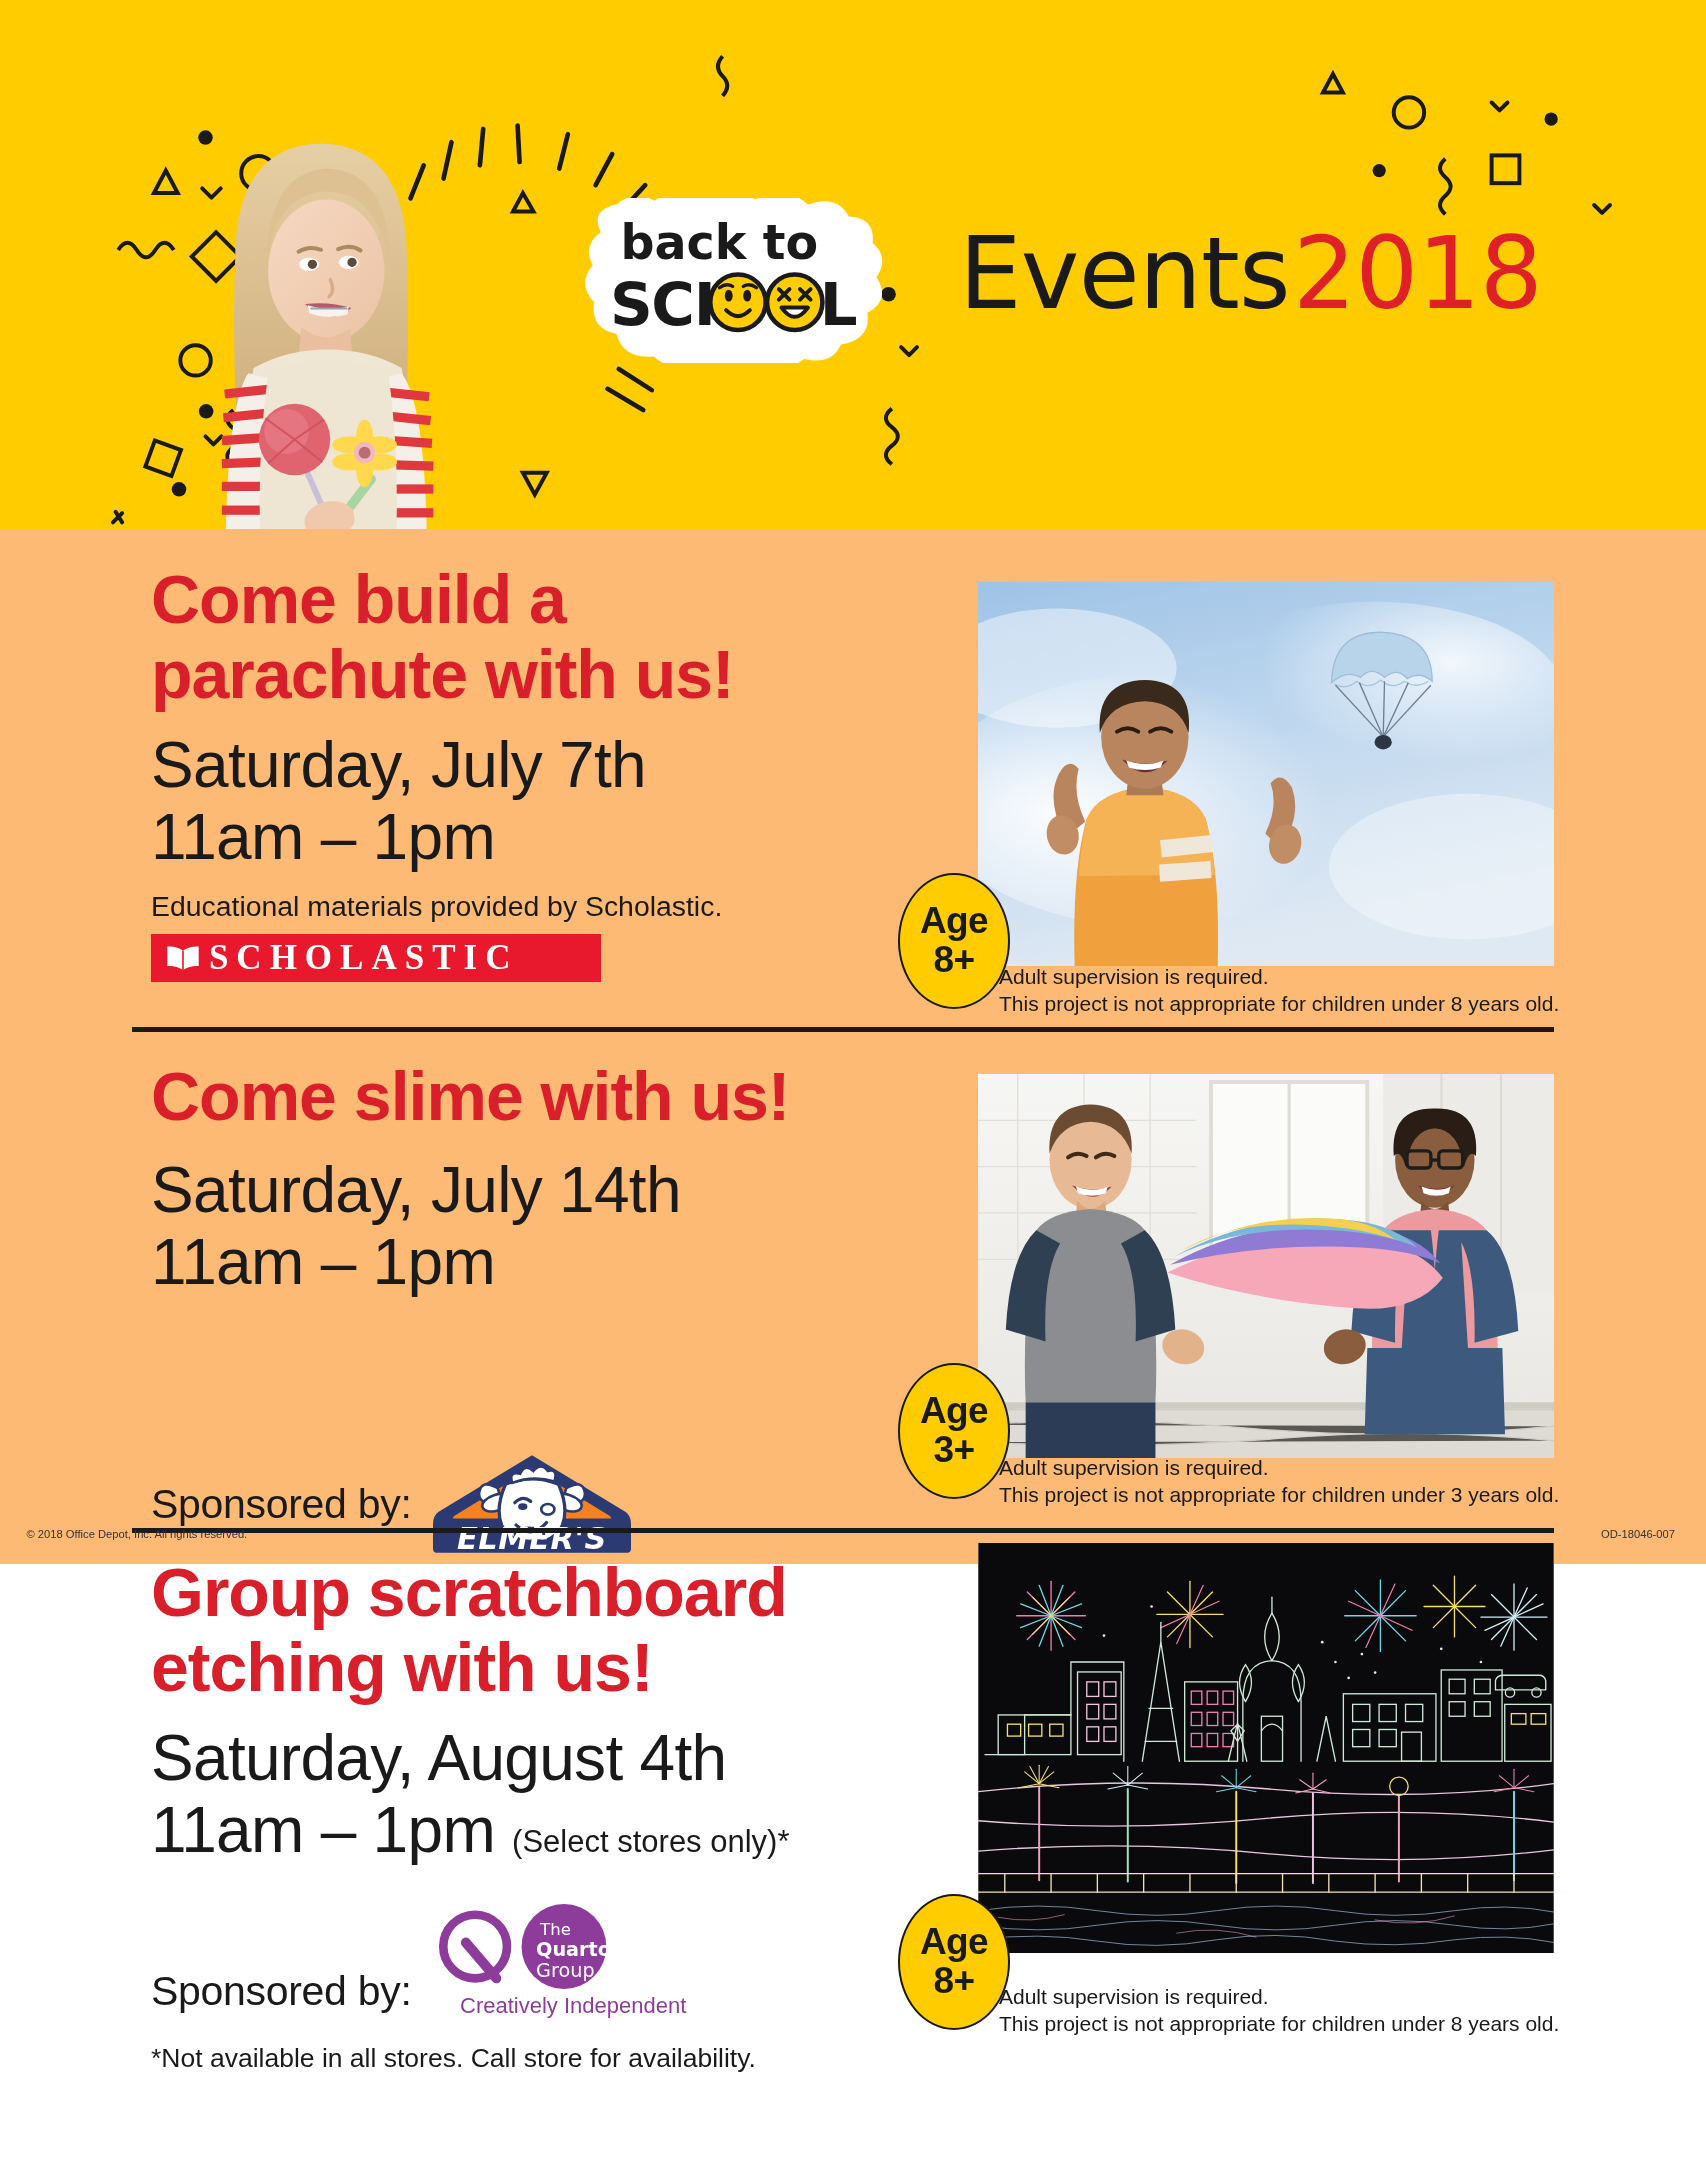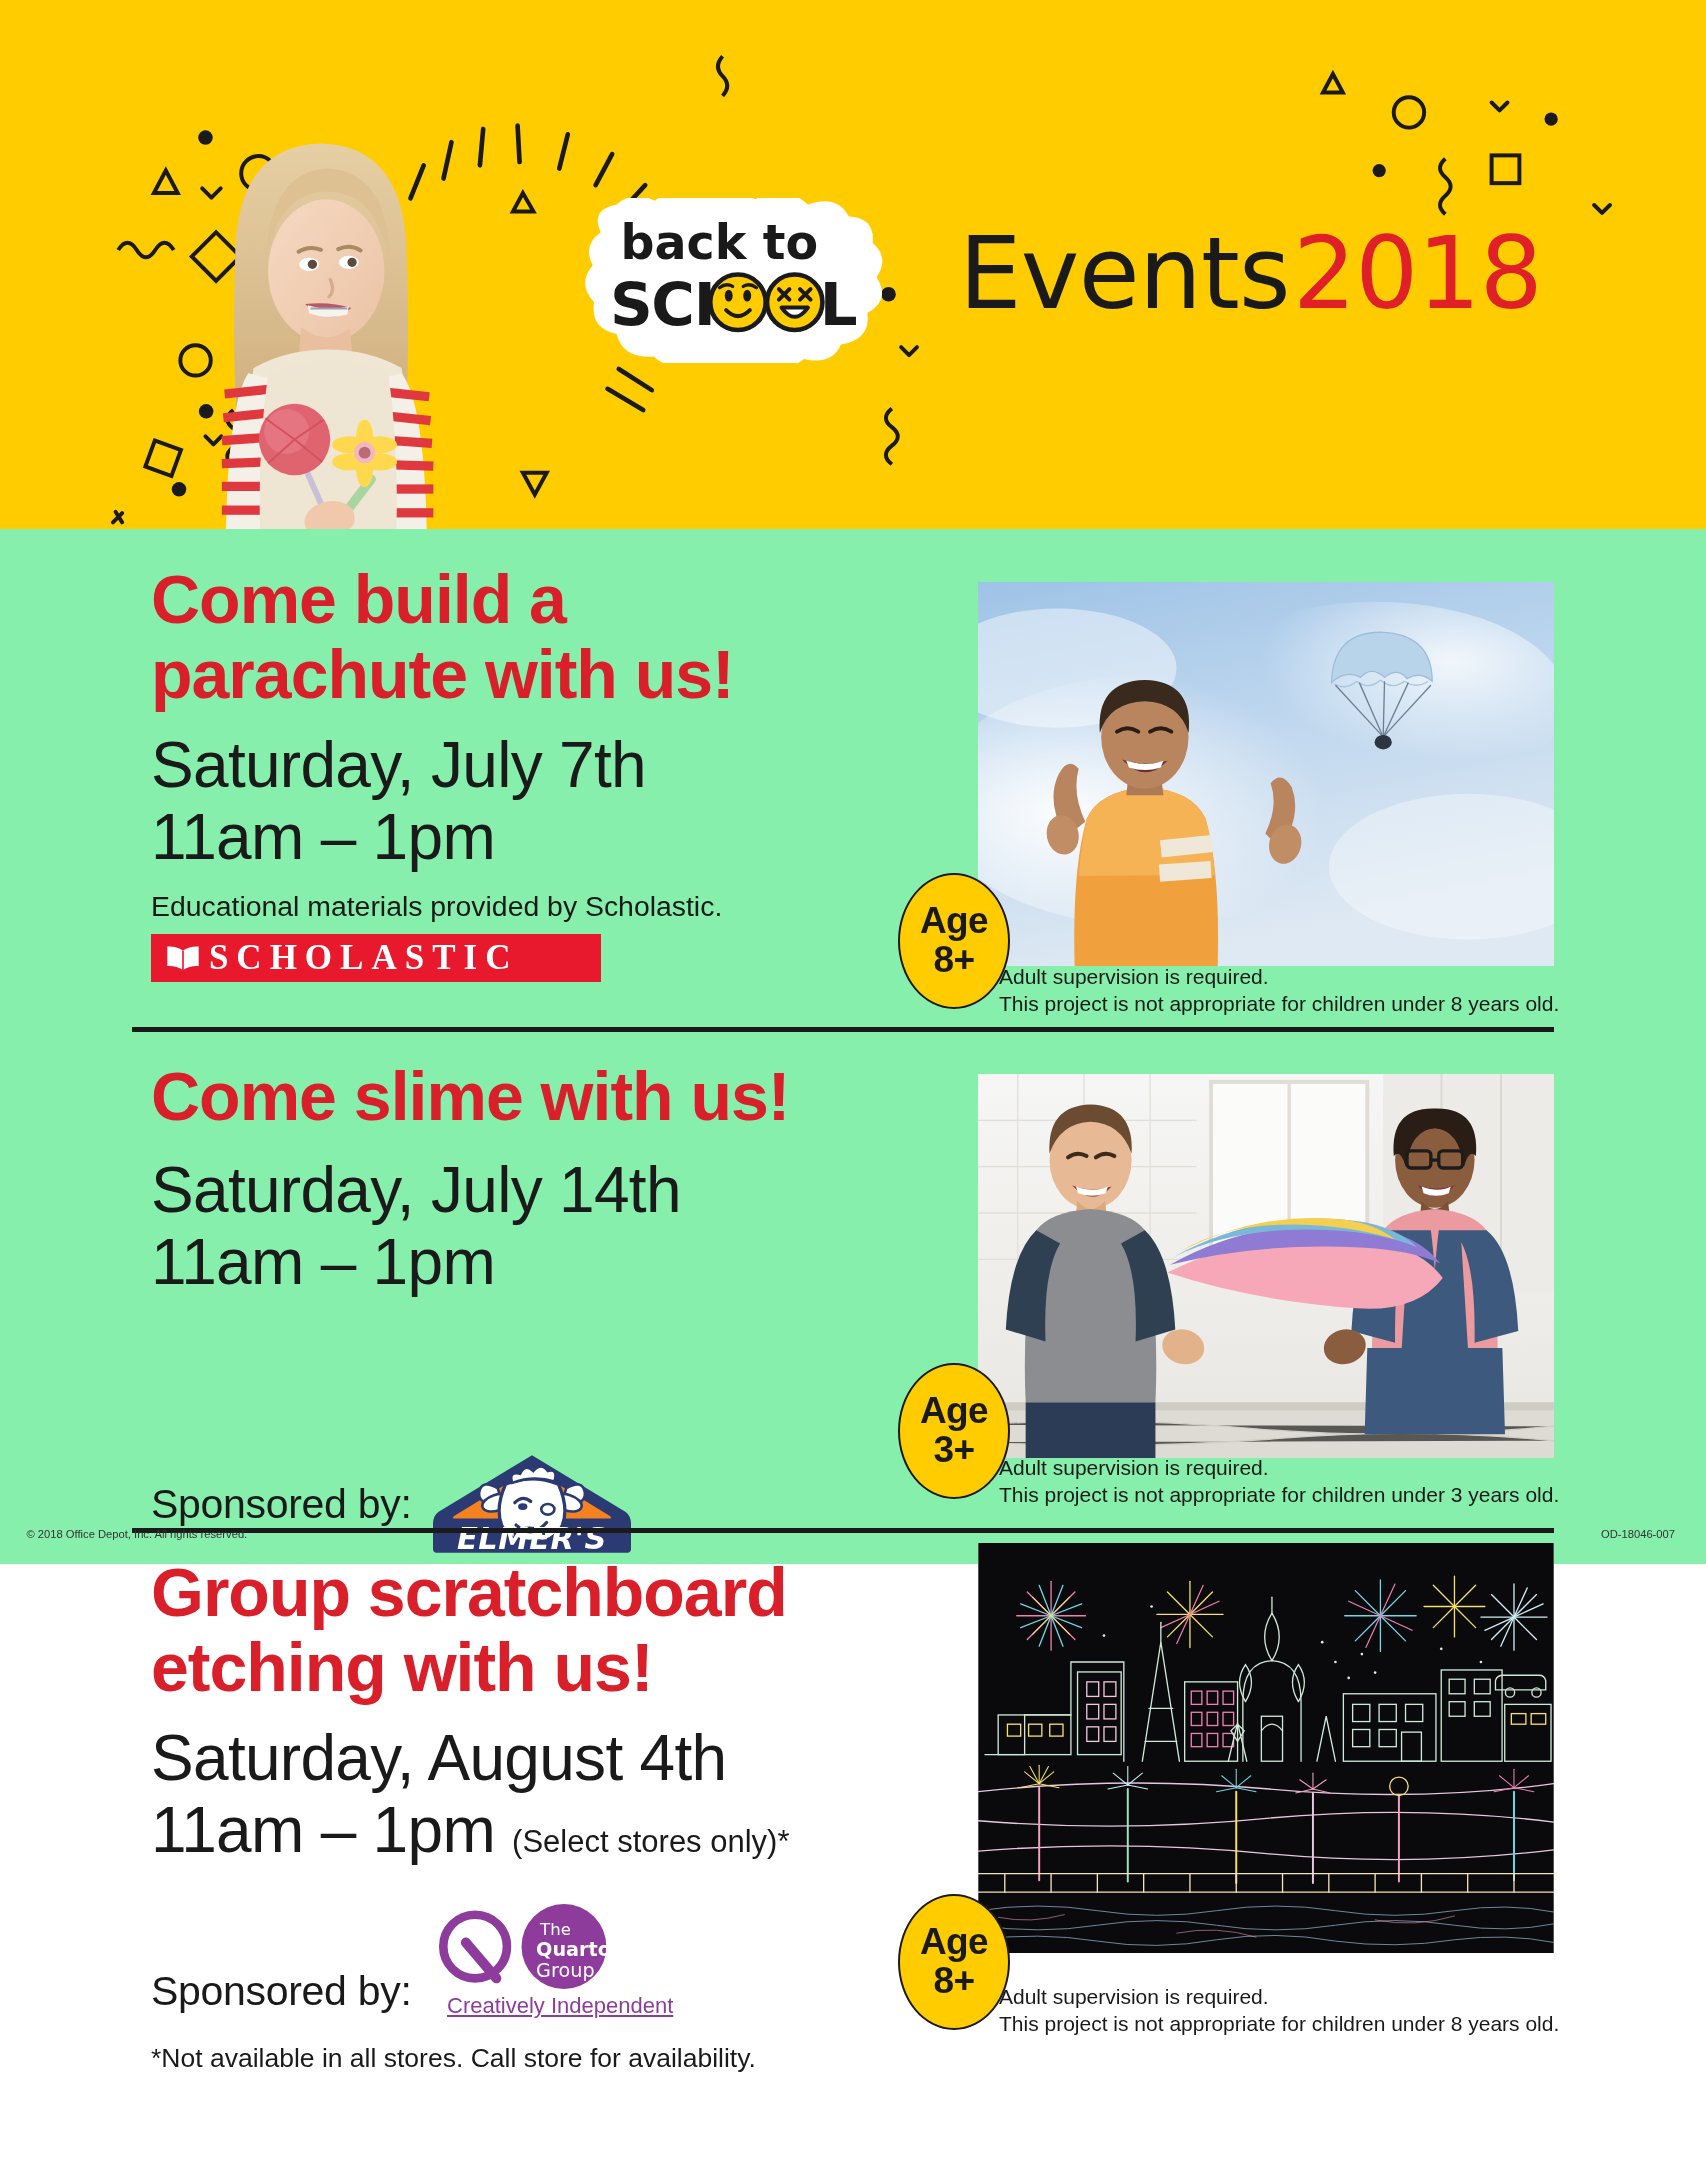--- a/index.html
+++ b/index.html
@@ -2,21 +2,21 @@
 <html style="font-size:10.6px"><head>
 <meta charset="utf-8">
 <style>
   * { box-sizing: border-box; margin: 0; padding: 0; }
   html, body {
     width: 1707px; height: 2183px;
     background: #ffffff;
     font-family: "Liberation Sans", sans-serif;
     overflow: hidden;
   }
-  .poster { position: relative; width: 1707px; height: 1564px; background: #86efac; }
+  .poster { position: relative; width: 1707px; height: 1564px; background: #fdba74; }
 
   
   .header {
     position: absolute; left: 0; top: 0; width: 1707px; height: 529px;
     background: #FFCC00; overflow: hidden;
   }
   .doodles { position: absolute; inset: 0; }
   .doodles svg { position: absolute; left: 0; top: 0; }
 
   
@@ -615,21 +615,21 @@
 
               <circle cx="62" cy="64" r="48" fill="none" stroke="#8E3C9B" stroke-width="13"></circle>
               <line x1="48" y1="58" x2="94" y2="112" stroke="#8E3C9B" stroke-width="15" stroke-linecap="round"></line>
 
               <circle cx="196" cy="64" r="64" fill="#8E3C9B"></circle>
               <text x="160" y="46" font-family="DejaVu Sans, sans-serif" font-size="25" fill="#ffffff" font-weight="400">The</text>
               <text x="154" y="78" font-family="DejaVu Sans, sans-serif" font-size="29" fill="#ffffff" font-weight="700">Quarto</text>
               <text x="154" y="110" font-family="DejaVu Sans, sans-serif" font-size="29" fill="#ffffff" font-weight="400">Group</text>
             </svg>
           </div>
-          <div class="creatively" style="margin-top:-4px; margin-left:13px;text-decoration:underline;">Creatively Independent</div>
+          <div class="creatively" style="margin-top:-4px; margin-left:26px;">Creatively Independent</div>
         </div>
       </div>
 
       <div class="footnote" style="margin-top:24px;">*Not available in all stores. Call store for availability.</div>
     </div>
 
     <div class="ev-photo" style="left:978px;top:-12px;width:576px;height:410px;">
       <svg width="576" height="410" viewBox="0 0 870 620">
         <rect width="870" height="620" fill="#0a0a0c"></rect>
         <g stroke-linecap="round" fill="none">

